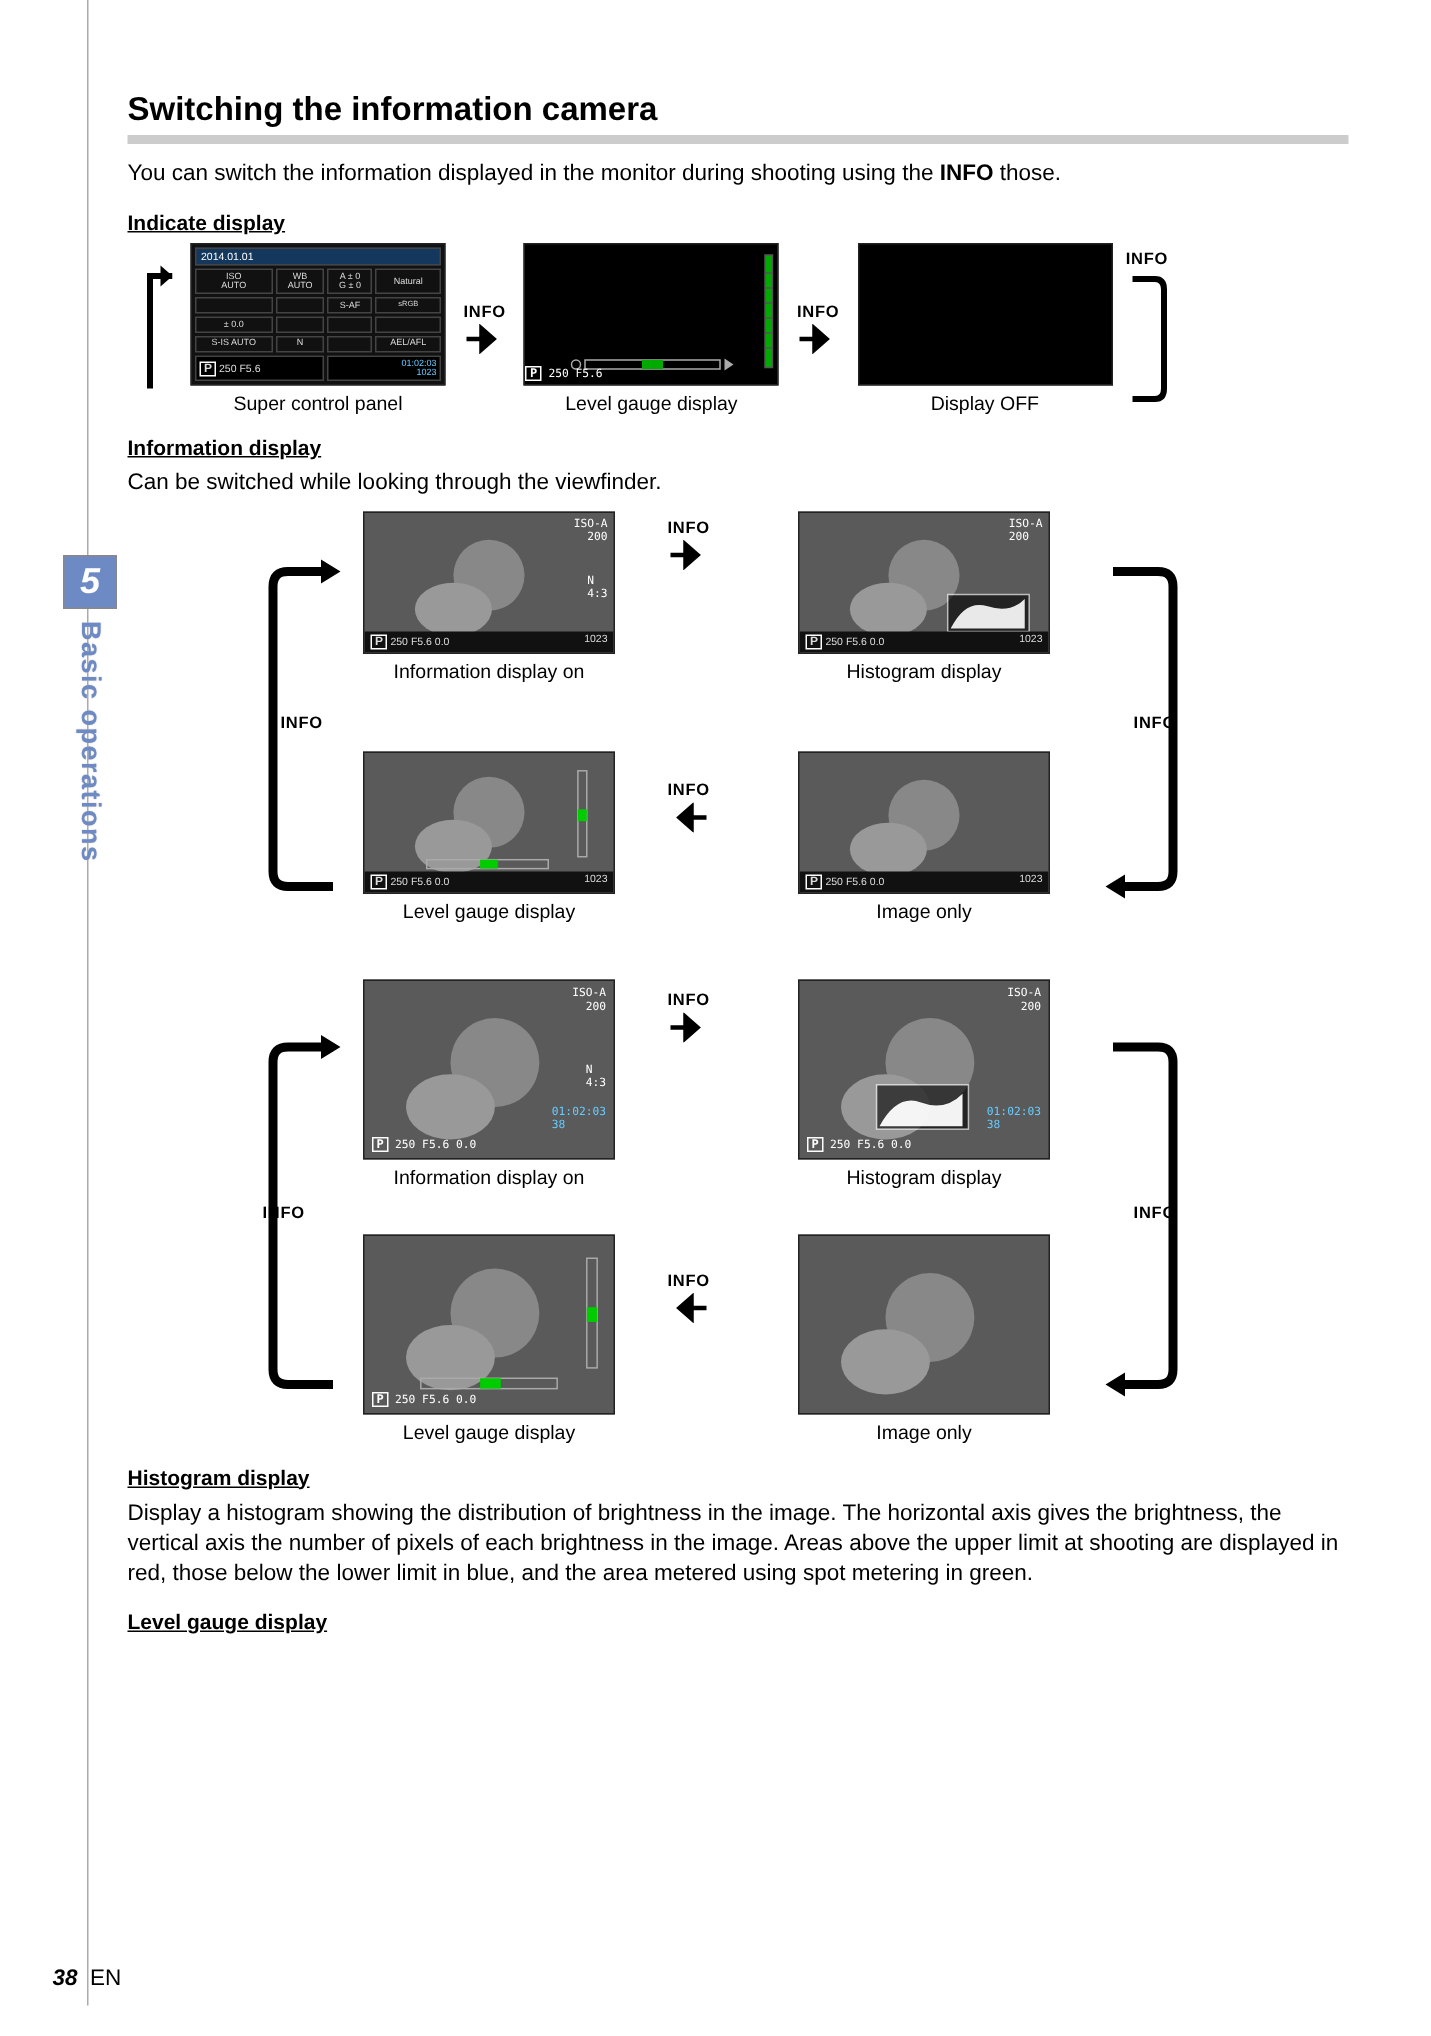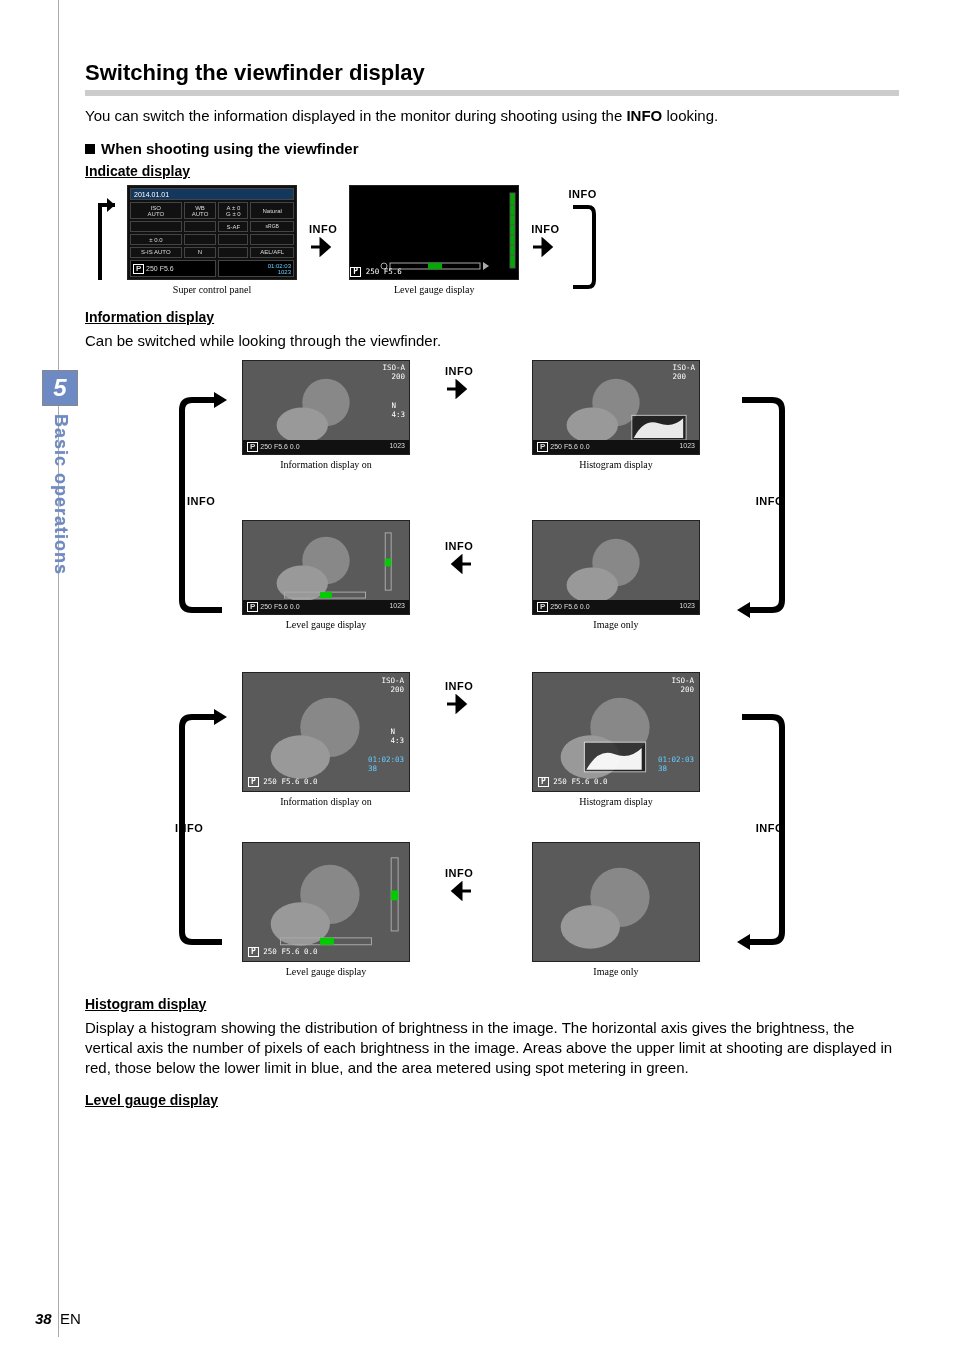--- a/index.html
+++ b/index.html
@@ -88,24 +88,23 @@
     flex-wrap: nowrap;
     justify-content: flex-start;
   }
   .block {
     display: flex;
     flex-direction: column;
     align-items: center;
     font-size: 13px;
   }
   .caption {
-    font-size: 10px;
+    font-size: 13px;
     text-align: center;
     margin-top: 4px;
-    font-family: Liberation Serif, serif;
   }
   .thumb {
     position: relative;
     border: 1px solid #222;
     display: flex;
     align-items: center;
     justify-content: center;
     color: #fff;
     font-size: 9px;
     overflow: hidden;
@@ -205,28 +204,27 @@
 <body>
 
 <div class="page">
   <div class="footer-left-bar"></div>
 
   <div class="side-tab">
     <div class="side-num-box">5</div>
     <div class="side-label">Basic operations</div>
   </div>
 
-  <h2 class="title">Switching the viewfinder display</h2>
+  <h2 class="title">Switching the information camera</h2>
   <div class="title-underline"></div>
 
   <p class="body-text">
-    <span>You can switch the information displayed in the monitor during shooting using the </span><b>INFO</b><span> looking.</span>
+    <span>You can switch the information displayed in the monitor during shooting using the </span><b>INFO</b><span> those.</span>
   </p>
 
-  <div class="sub-heading">When shooting using the viewfinder</div>
   <div class="u-heading">Indicate display</div>
 
   <div class="row">
 
     <svg width="30" height="100" viewBox="0 0 30 100">
       <path d="M15 90 L15 15 L30 15" stroke="#000" stroke-width="4" fill="none"></path>
       <path d="M22 8 L30 15 L22 22 Z" fill="#000"></path>
       <path d="M8 82 L15 92 L22 82 Z" fill="none"></path>
     </svg>
 
@@ -311,20 +309,24 @@
       <div class="caption">Level gauge display</div>
     </div>
 
     <div class="arrow">
       <span class="info-label">INFO</span>
       <svg width="28" height="20">
           <path d="M2 10 L18 10 M12 3 L20 10 L12 17 Z" fill="#000" stroke="#000" stroke-width="3"></path>
         </svg>
     </div>
 
+    <div class="block">
+      <div class="thumb thumb-off"></div>
+      <div class="caption">Display OFF</div>
+    </div>
 
     <div class="arrow" style="margin-left:-4px;">
       <span class="info-label">INFO</span>
       <svg width="30" height="90" viewBox="0 0 30 90">
         <path d="M5 5 L20 5 Q26 5 26 12 L26 78 Q26 85 20 85 L5 85" stroke="#000" stroke-width="4" fill="none"></path>
       </svg>
     </div>
   </div>
 
   <div class="u-heading" style="margin-top:14px;">Information display</div>

